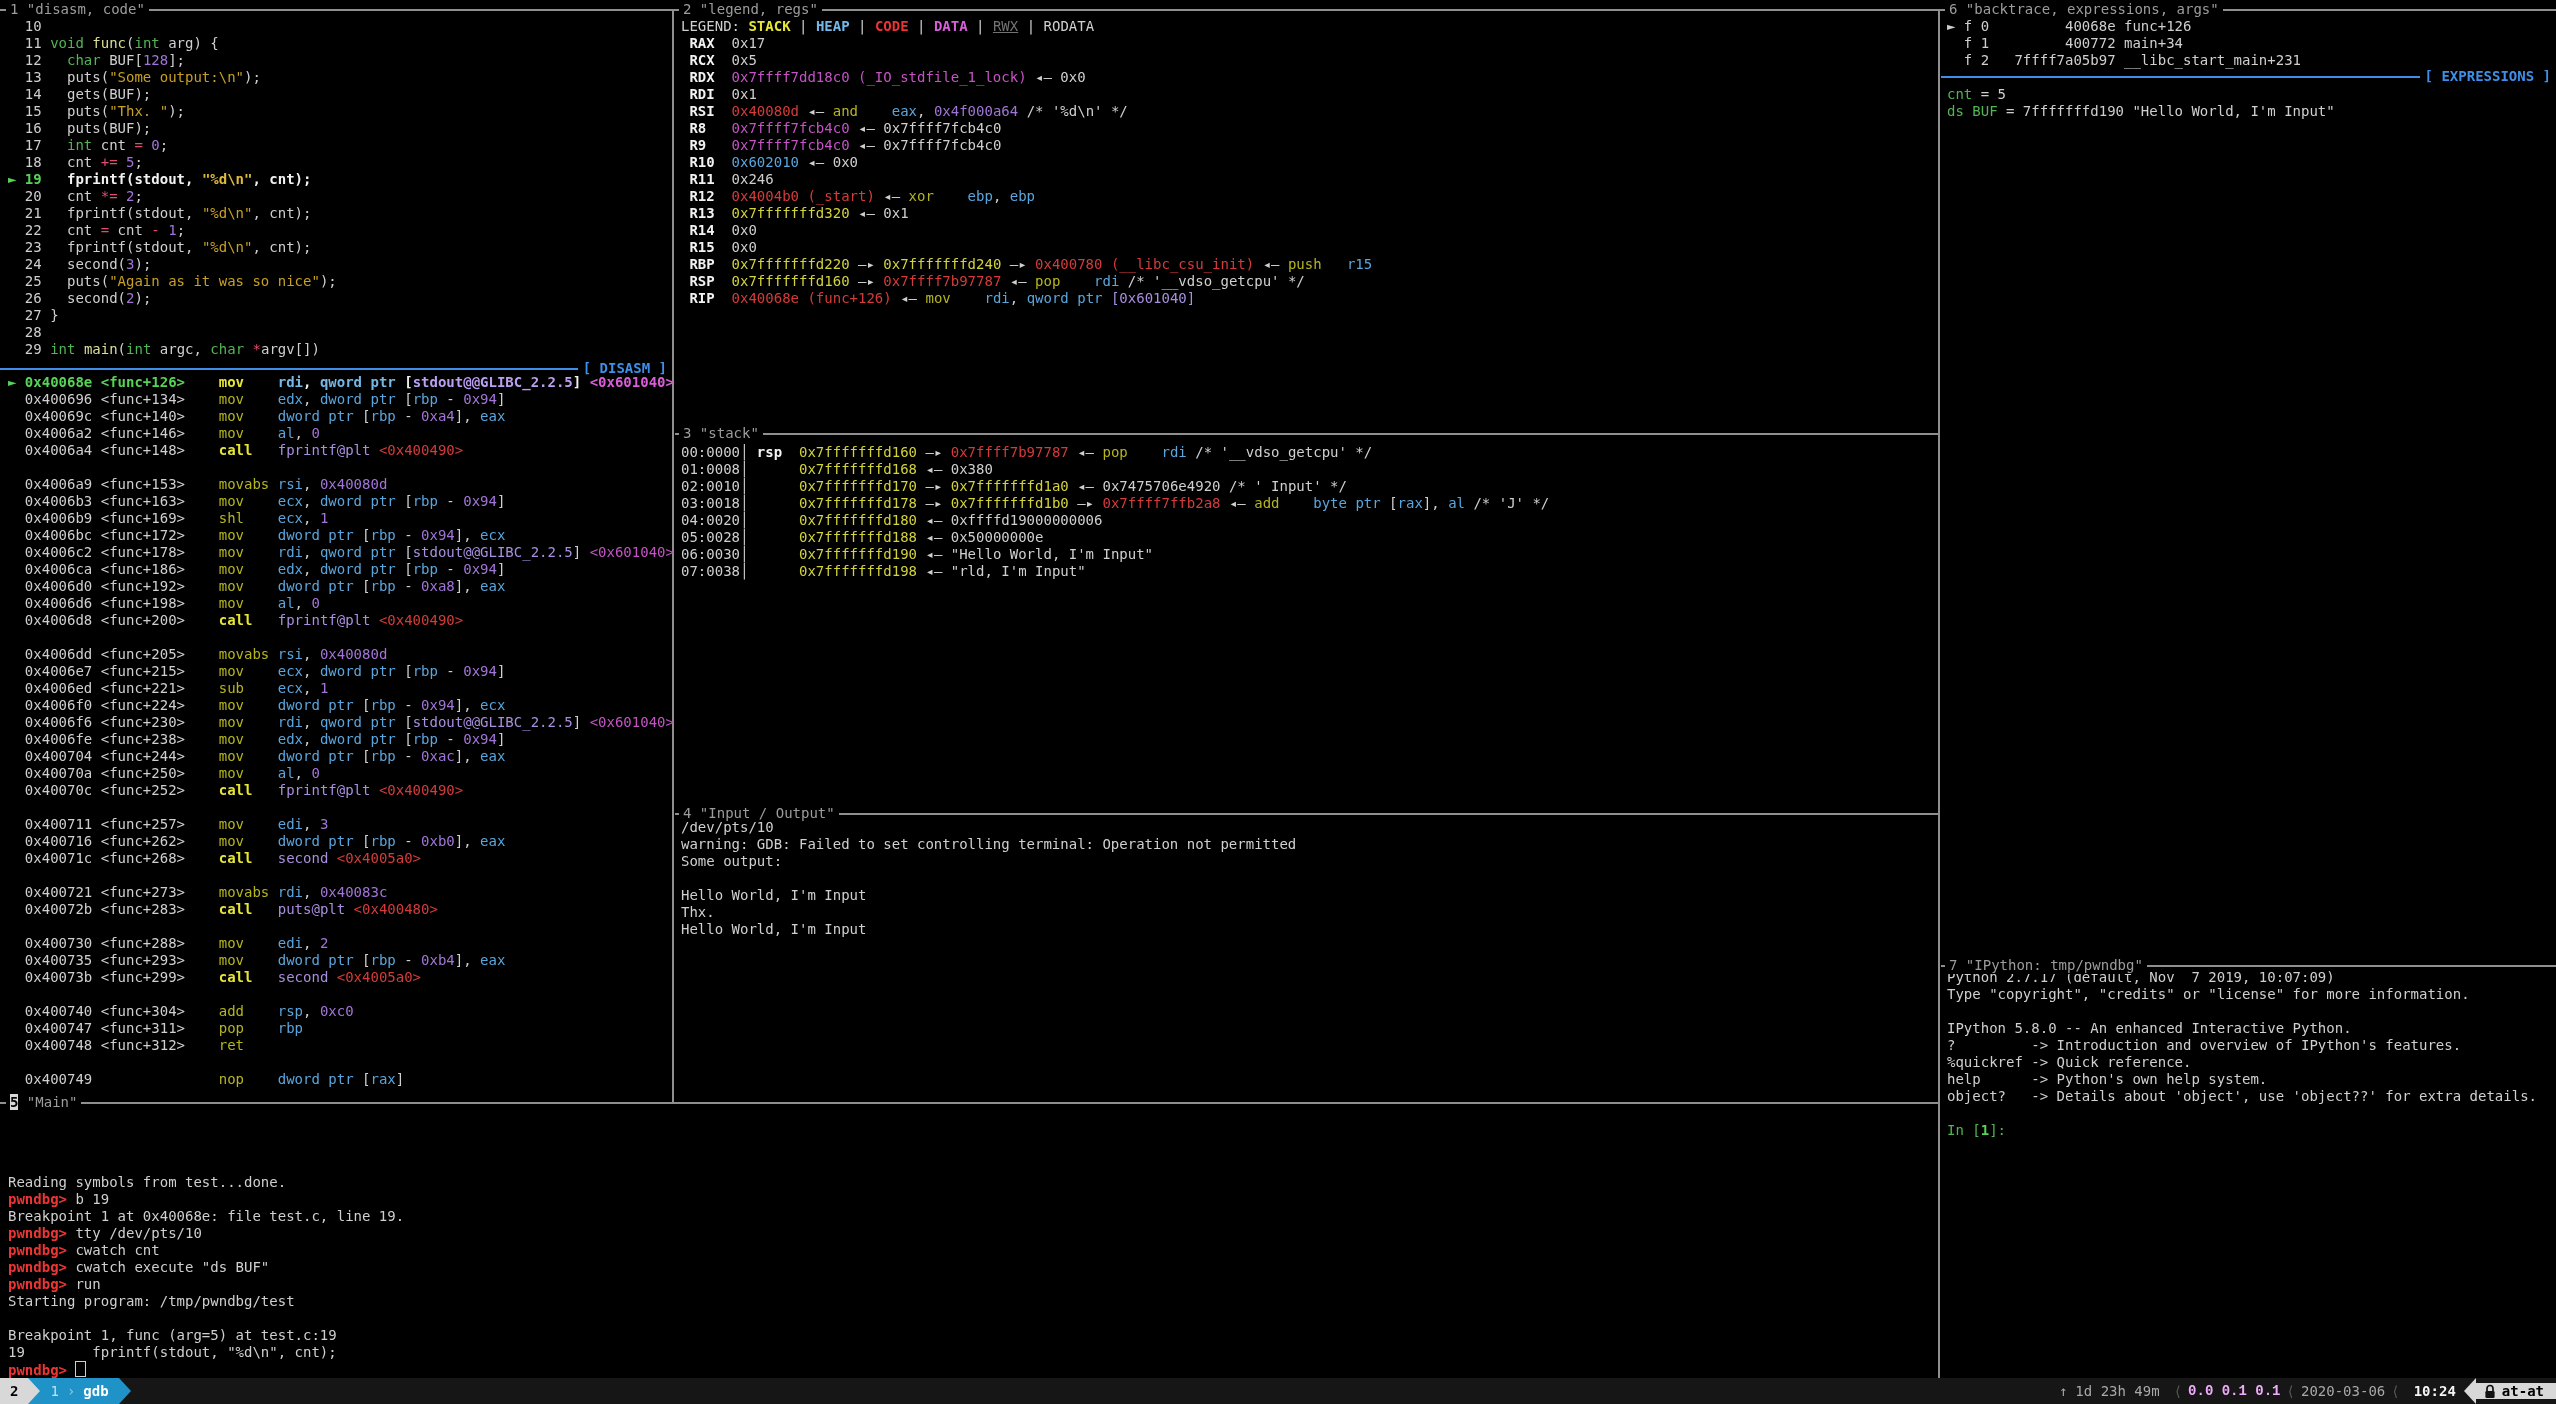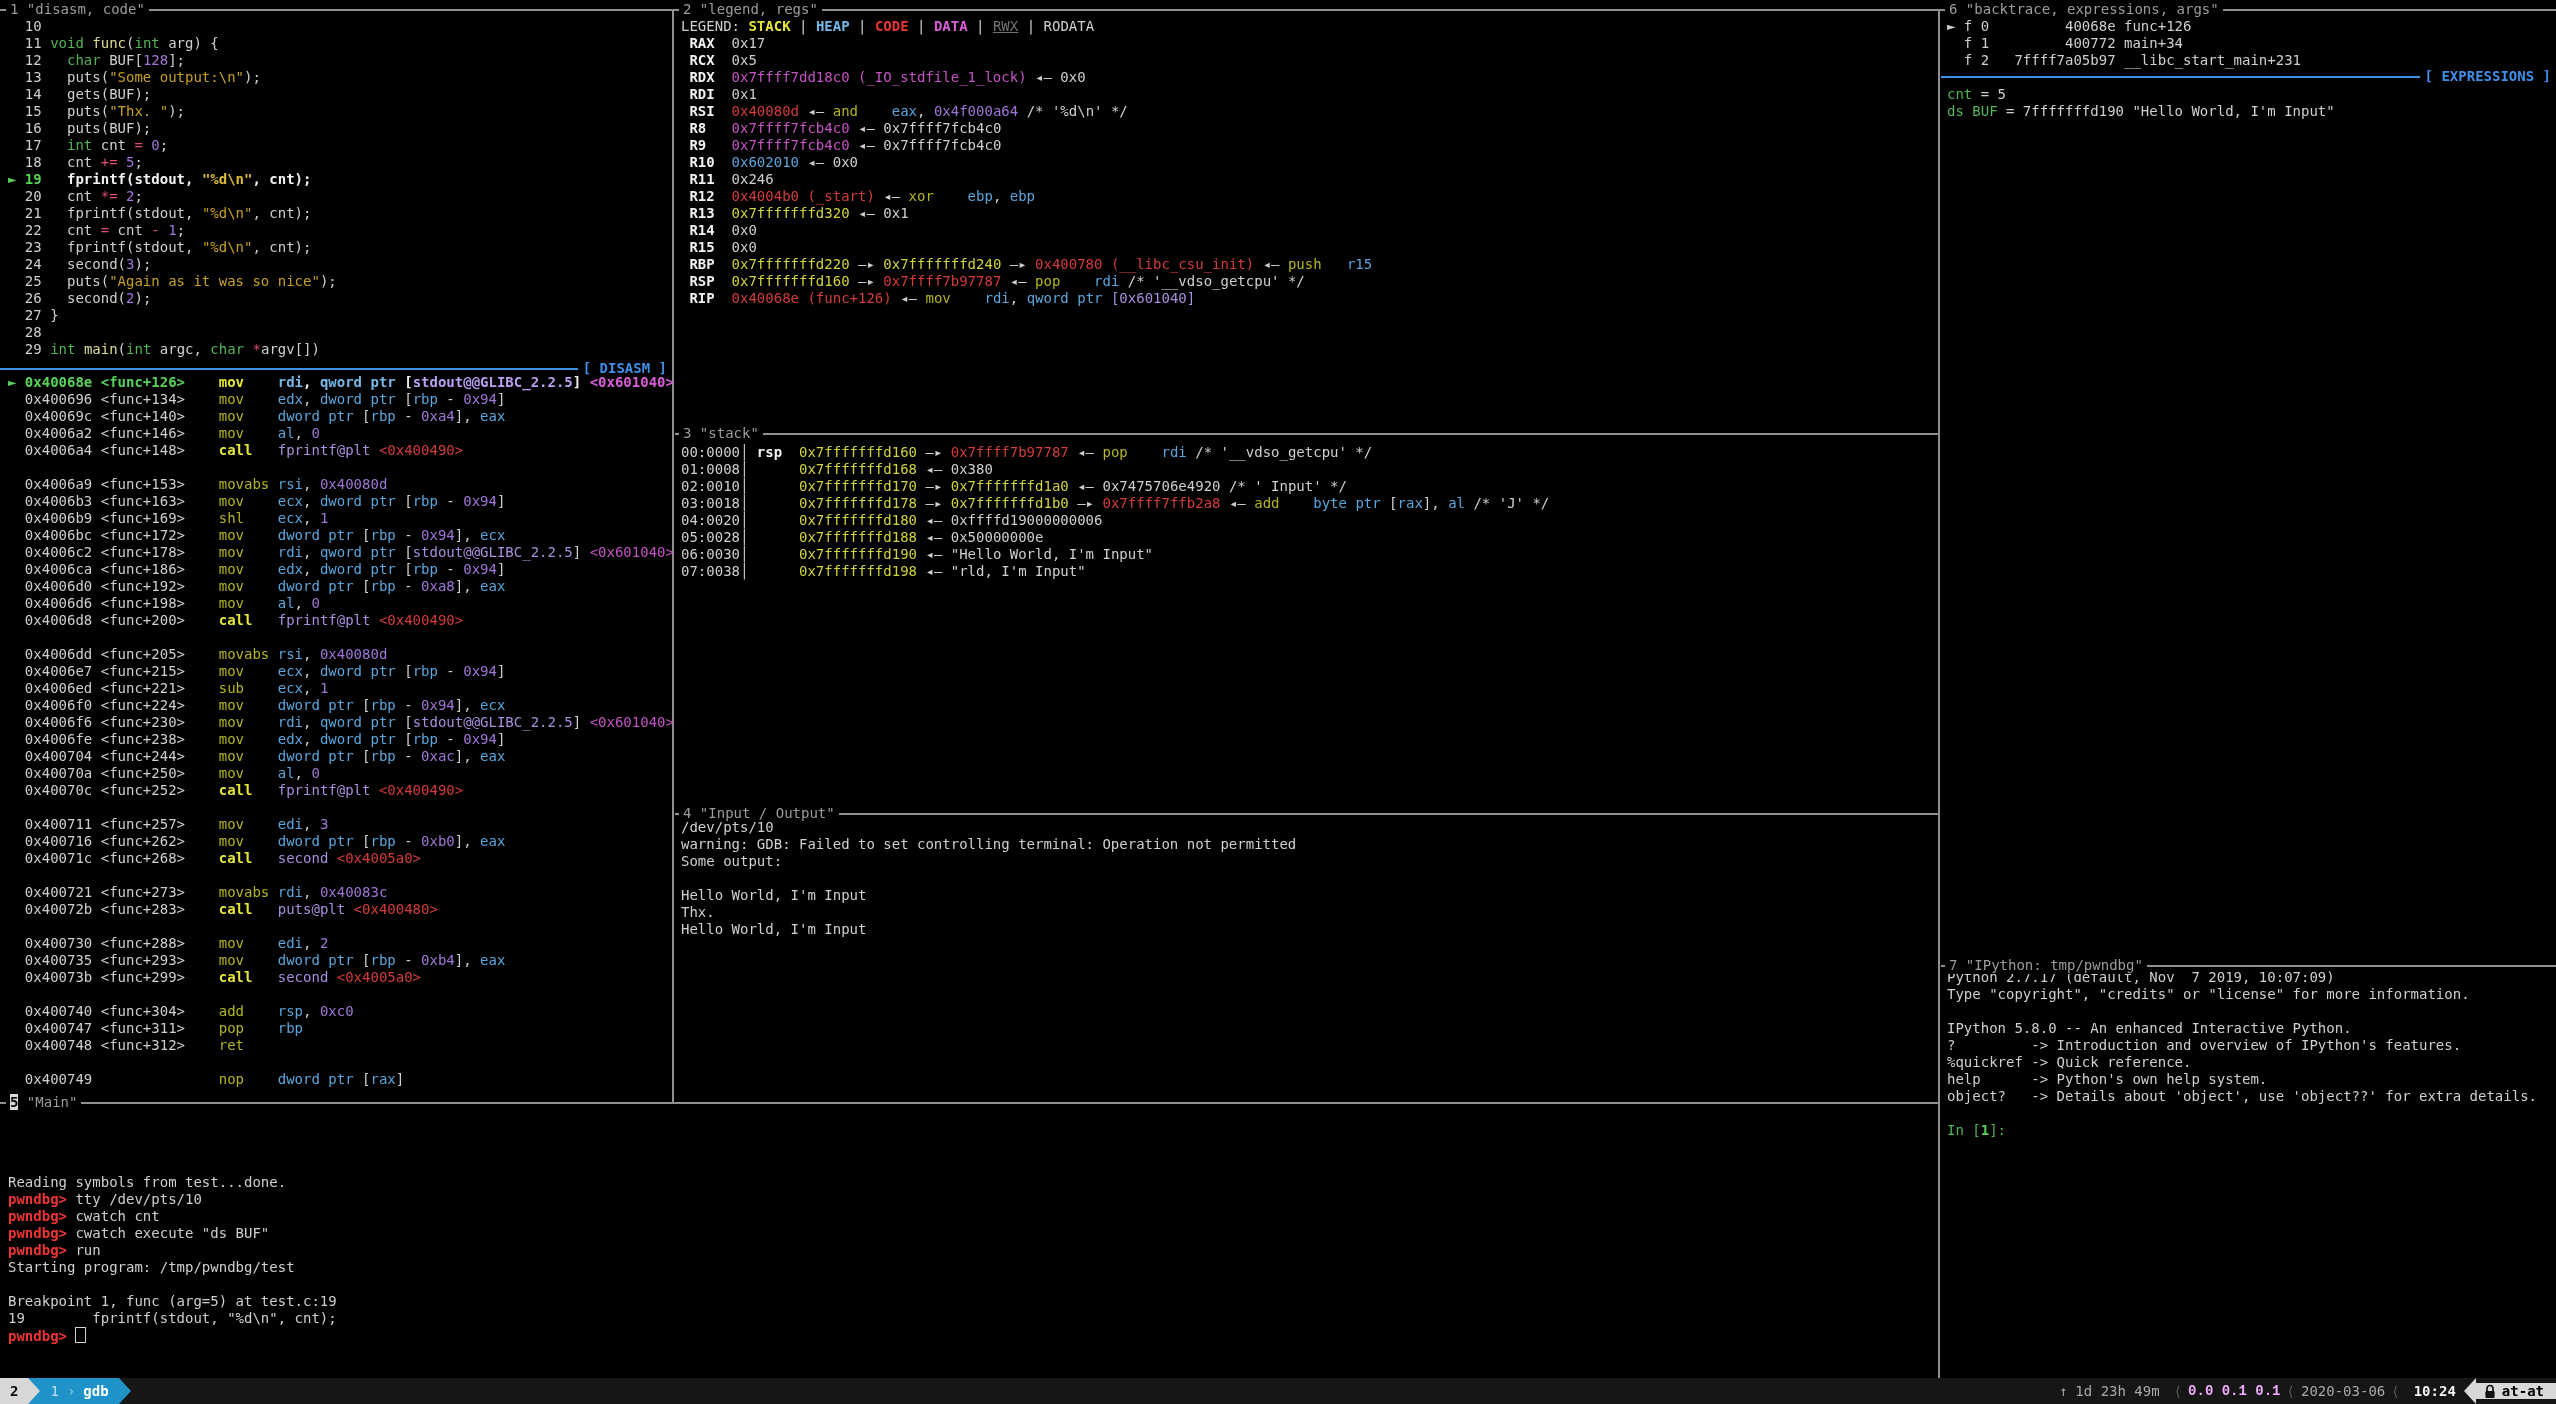--- a/index.html
+++ b/index.html
@@ -212,20 +212,22 @@
       <div class="ln"></div>
       <div class="ln"><span class="c-g">In [</span><span class="c-G">1</span><span class="c-g">]: </span></div>
     </div>
 
   <div class="pane" style="left:8px;top:1106px;width:1920px;">
       <div class="ln"></div>
       <div class="ln"></div>
       <div class="ln"></div>
       <div class="ln"></div>
       <div class="ln"><span class="c-w">Reading symbols from test...done.</span></div>
+      <div class="ln"><span class="c-R">pwndbg&gt; </span><span class="c-w">b 19</span></div>
+      <div class="ln"><span class="c-w">Breakpoint 1 at 0x40068e: file test.c, line 19.</span></div>
       <div class="ln"><span class="c-R">pwndbg&gt; </span><span class="c-w">tty /dev/pts/10</span></div>
       <div class="ln"><span class="c-R">pwndbg&gt; </span><span class="c-w">cwatch cnt</span></div>
       <div class="ln"><span class="c-R">pwndbg&gt; </span><span class="c-w">cwatch execute "ds BUF"</span></div>
       <div class="ln"><span class="c-R">pwndbg&gt; </span><span class="c-w">run</span></div>
       <div class="ln"><span class="c-w">Starting program: /tmp/pwndbg/test</span></div>
       <div class="ln"></div>
       <div class="ln"><span class="c-w">Breakpoint 1, func (arg=5) at test.c:19</span></div>
       <div class="ln"><span class="c-w">19        fprintf(stdout, "%d\n", cnt);</span></div>
       <div class="ln"><span class="c-R">pwndbg&gt; </span><span class="cursor-box"></span></div>
     </div>

